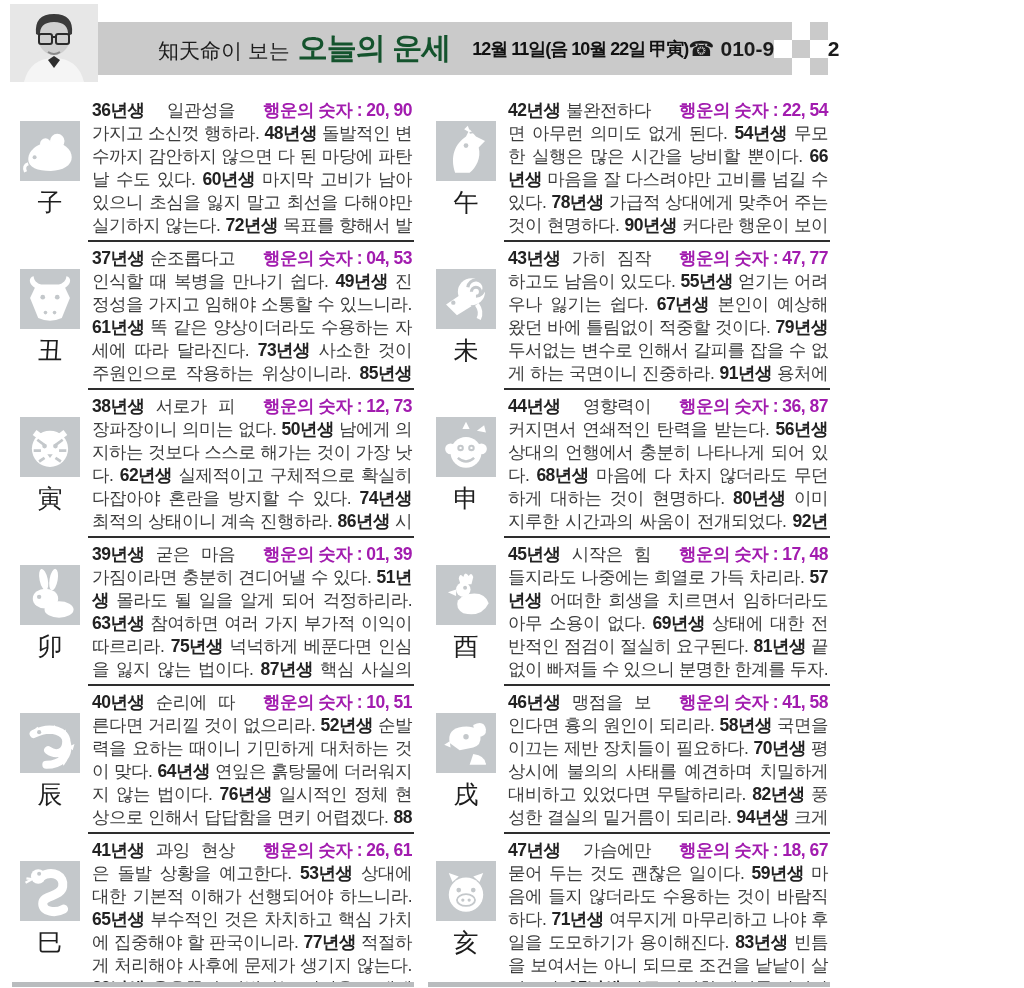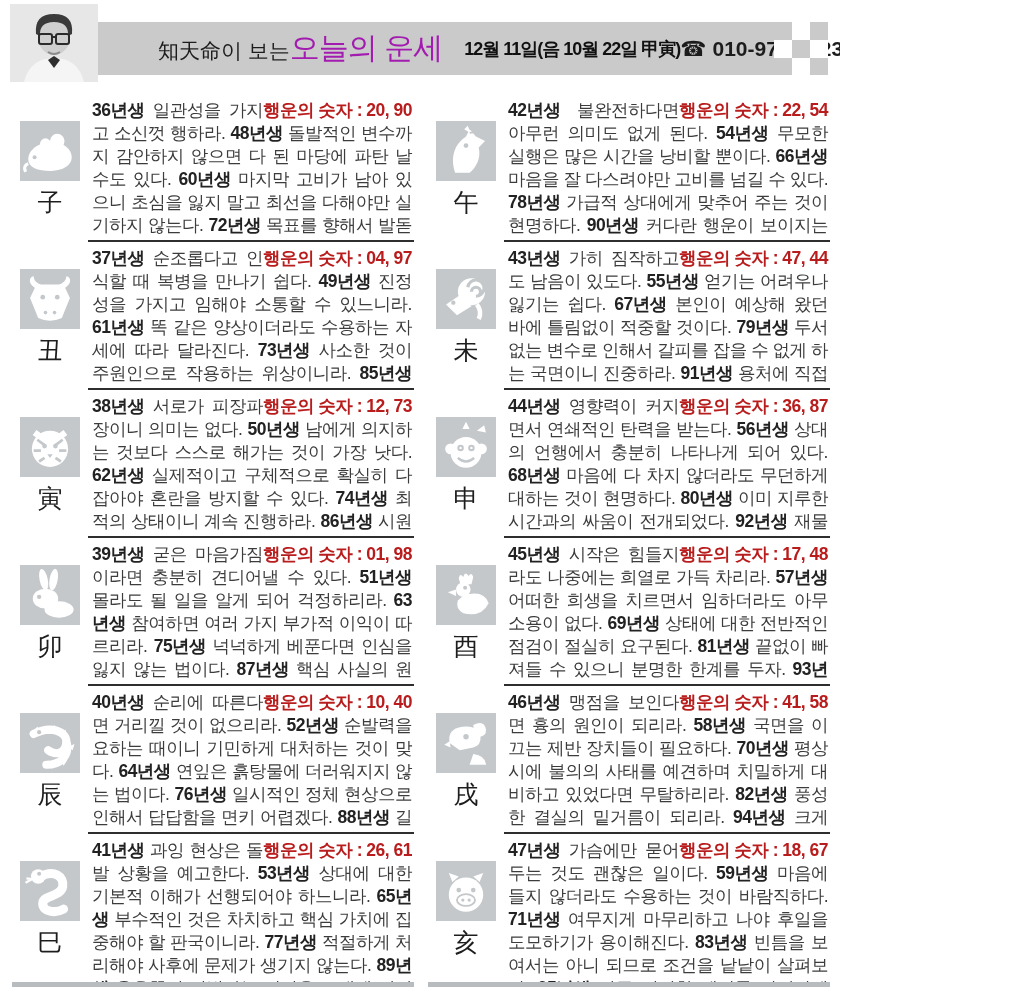--- a/index.html
+++ b/index.html
@@ -7,41 +7,41 @@
   body { font-family:"Liberation Sans","DejaVu Sans",sans-serif; }
   .page { width:840px; height:988px; position:relative; background:#fff; overflow:hidden; }
 
   
   .header { position:relative; height:92px; }
   .header-bar { position:absolute; left:30px; right:12px; top:22px; height:53px;
                 background:#cacaca; display:flex; align-items:center; }
   .author-photo { position:absolute; left:10px; top:4px; width:88px; height:78px; z-index:2; }
   .title-group { margin-left:128px; display:flex; align-items:baseline; white-space:nowrap; }
   .title-prefix { font-size:21px; color:#1c1c1c; }
-  .title-main { font-size:30px; font-weight:normal; color:#a21caf; letter-spacing:-1px; }
+  .title-main { font-size:30px; font-weight:bold; color:#14532d; margin-left:8px; letter-spacing:-1px; }
   .header-date { font-size:18px; font-weight:bold; color:#111; margin-left:22px; letter-spacing:-1px; white-space:nowrap; }
   .phone-wrap { margin-left:auto; margin-right:76px; display:flex; align-items:center; font-size:21px; font-weight:bold; color:#1c1c1c; white-space:nowrap; }
   .phone-icon { margin-right:6px; font-weight:normal; }
   .checker { position:absolute; right:0; top:0; width:54px; height:53px;
              background:conic-gradient(#fff 0 90deg,#cacaca 0 180deg,#fff 0 270deg,#cacaca 0 360deg);
              background-size:36px 36px; }
 
   
   .main { display:flex; gap:14px; padding:2px 10px 0 12px; }
   .column { flex:1; display:flex; flex-direction:column; border-bottom:5px solid #b9bcbe; }
   .zrow { display:flex; height:148px; }
   .icon-cell { width:76px; flex:none; display:flex; flex-direction:column; align-items:center; justify-content:center; gap:9px; }
   .tile { width:60px; height:60px; background:#c4c8cb; display:flex; align-items:center; justify-content:center; }
   .tile svg { width:58px; height:58px; }
   .branch { font-family:"DejaVu Serif","Liberation Serif",serif; font-size:25px; color:#1d1d1d; line-height:1; }
   .text-cell { flex:1; padding:5px 2px 0 4px; font-size:17.5px; line-height:23px; color:#3c3c3c;
                text-align:justify; border-bottom:2px solid #2e2e2e; overflow:hidden; letter-spacing:-0.5px; }
   .zrow:last-child .text-cell { border-bottom:none; }
   .text-cell b { color:#222; }
-  .lucky { float:right; font-weight:bold; color:#b91c1c; letter-spacing:-0.5px; }
+  .lucky { float:right; font-weight:bold; color:#a21caf; letter-spacing:-0.5px;margin-left:28px; }
 </style>
 </head>
 <body>
 
 <div class="page">
 
   <div class="header">
     <div class="header-bar">
       <div class="title-group">
         <span class="title-prefix">知天命이 보는</span>
@@ -97,21 +97,21 @@
               <path d="M17 16 h30 l7 15 -9 22 q-13 6-26 0 l-9-22z" fill="#fff"></path>
               <circle cx="24" cy="30" r="2.6" fill="#c4c8cb"></circle>
                 <circle cx="40" cy="30" r="2.6" fill="#c4c8cb"></circle>
               <circle cx="27" cy="47" r="2" fill="#c4c8cb"></circle>
                 <circle cx="37" cy="47" r="2" fill="#c4c8cb"></circle>
             </svg>
           </div>
           <div class="branch">丑</div>
         </div>
         <div class="text-cell">
-          <span class="lucky">행운의 숫자 : 04, 97</span><span><b>37년생</b> 순조롭다고 인식할 때 복병을 만나기 쉽다. <b>49년생</b> 진정성을 가지고 임해야 소통할 수 있느니라. <b>61년생</b> 똑 같은 양상이더라도 수용하는 자세에 따라 달라진다. <b>73년생</b> 사소한 것이 주원인으로 작용하는 위상이니라. <b>85년생</b> 기본적인 원리에 따르는 것이 무난하다. <b>97년생</b> 과도하다면 문제가 될 소지가 크다. </span>
+          <span class="lucky">행운의 숫자 : 04, 53</span><span><b>37년생</b> 순조롭다고 인식할 때 복병을 만나기 쉽다. <b>49년생</b> 진정성을 가지고 임해야 소통할 수 있느니라. <b>61년생</b> 똑 같은 양상이더라도 수용하는 자세에 따라 달라진다. <b>73년생</b> 사소한 것이 주원인으로 작용하는 위상이니라. <b>85년생</b> 기본적인 원리에 따르는 것이 무난하다. <b>97년생</b> 과도하다면 문제가 될 소지가 크다. </span>
         </div>
       </div>
 
       <div class="zrow">
         <div class="icon-cell">
           <div class="tile">
             <svg viewBox="0 0 64 64">
               <path d="M15 16 l8 6 M49 16 l-8 6" stroke="#fff" stroke-width="7"></path>
               <circle cx="32" cy="34" r="20" fill="#fff"></circle>
               <path d="M18 24 l8 6 M46 24 l-8 6 M14 36 h8 M50 36 h-8 M20 48 l6-4 M44 48 l-6-4" stroke="#c4c8cb" stroke-width="3" fill="none"></path>
@@ -134,38 +134,38 @@
               <ellipse cx="25" cy="15" rx="4.5" ry="12" fill="#fff" transform="rotate(-12 25 15)"></ellipse>
               <ellipse cx="36" cy="15" rx="4.5" ry="12" fill="#fff" transform="rotate(10 36 15)"></ellipse>
               <ellipse cx="27" cy="36" rx="14" ry="11" fill="#fff"></ellipse>
               <ellipse cx="42" cy="48" rx="16" ry="9" fill="#fff"></ellipse>
               <circle cx="20" cy="34" r="2.4" fill="#c4c8cb"></circle>
             </svg>
           </div>
           <div class="branch">卯</div>
         </div>
         <div class="text-cell">
-          <span class="lucky">행운의 숫자 : 01, 98</span><span><b>39년생</b> 굳은 마음가짐이라면 충분히 견디어낼 수 있다. <b>51년생</b> 몰라도 될 일을 알게 되어 걱정하리라. <b>63년생</b> 참여하면 여러 가지 부가적 이익이 따르리라. <b>75년생</b> 넉넉하게 베푼다면 인심을 잃지 않는 법이다. <b>87년생</b> 핵심 사실의 원인을 파악하는 것이 급선무다. <b>99년생</b> 이왕이면 다중적인 복합 기능이 경제적이니라. </span>
+          <span class="lucky">행운의 숫자 : 01, 39</span><span><b>39년생</b> 굳은 마음가짐이라면 충분히 견디어낼 수 있다. <b>51년생</b> 몰라도 될 일을 알게 되어 걱정하리라. <b>63년생</b> 참여하면 여러 가지 부가적 이익이 따르리라. <b>75년생</b> 넉넉하게 베푼다면 인심을 잃지 않는 법이다. <b>87년생</b> 핵심 사실의 원인을 파악하는 것이 급선무다. <b>99년생</b> 이왕이면 다중적인 복합 기능이 경제적이니라. </span>
         </div>
       </div>
 
       <div class="zrow">
         <div class="icon-cell">
           <div class="tile">
             <svg viewBox="0 0 64 64">
               <path d="M10 22 l8-8 6 6 8-6 4 8z" fill="#fff"></path>
               <path d="M14 22 C34 12 50 20 50 30 C50 44 38 46 30 40 M50 30 C54 44 46 56 28 56" stroke="#fff" stroke-width="9" fill="none" stroke-linecap="round"></path>
               <path d="M34 18 l3-6 3 6z M44 22 l5-5 2 7z M52 36 l7-3-2 7z M44 50 l7 1-4 6z" fill="#fff"></path>
               <circle cx="20" cy="20" r="2.3" fill="#c4c8cb"></circle>
             </svg>
           </div>
           <div class="branch">辰</div>
         </div>
         <div class="text-cell">
-          <span class="lucky">행운의 숫자 : 10, 40</span><span><b>40년생</b> 순리에 따른다면 거리낄 것이 없으리라. <b>52년생</b> 순발력을 요하는 때이니 기민하게 대처하는 것이 맞다. <b>64년생</b> 연잎은 흙탕물에 더러워지지 않는 법이다. <b>76년생</b> 일시적인 정체 현상으로 인해서 답답함을 면키 어렵겠다. <b>88년생</b> 길징이 더 많으니 안심하고 보내도 된다. <b>00년생</b> 공동으로 행하는 것도 괜찮다. </span>
+          <span class="lucky">행운의 숫자 : 10, 51</span><span><b>40년생</b> 순리에 따른다면 거리낄 것이 없으리라. <b>52년생</b> 순발력을 요하는 때이니 기민하게 대처하는 것이 맞다. <b>64년생</b> 연잎은 흙탕물에 더러워지지 않는 법이다. <b>76년생</b> 일시적인 정체 현상으로 인해서 답답함을 면키 어렵겠다. <b>88년생</b> 길징이 더 많으니 안심하고 보내도 된다. <b>00년생</b> 공동으로 행하는 것도 괜찮다. </span>
         </div>
       </div>
 
       <div class="zrow">
         <div class="icon-cell">
           <div class="tile">
             <svg viewBox="0 0 64 64">
               <path d="M22 16 C36 8 48 16 46 27 C44 39 24 36 24 46 C24 55 38 57 47 52" stroke="#fff" stroke-width="10" fill="none" stroke-linecap="round"></path>
               <circle cx="19" cy="16" r="8" fill="#fff"></circle>
               <circle cx="20" cy="13" r="2.2" fill="#c4c8cb"></circle>
@@ -207,21 +207,21 @@
               <circle cx="38" cy="24" r="15" fill="#fff"></circle>
               <path d="M38 24 a5 5 0 1 1 5 5 a9 9 0 1 0 -9-10" stroke="#c4c8cb" stroke-width="3.5" fill="none"></path>
               <path d="M10 38 l18-12 10 14 -16 10z" fill="#fff"></path>
               <circle cx="18" cy="36" r="2.4" fill="#c4c8cb"></circle>
               <path d="M44 38 q6 8 2 16" stroke="#fff" stroke-width="5" fill="none"></path>
             </svg>
           </div>
           <div class="branch">未</div>
         </div>
         <div class="text-cell">
-          <span class="lucky">행운의 숫자 : 47, 44</span><span><b>43년생</b> 가히 짐작하고도 남음이 있도다. <b>55년생</b> 얻기는 어려우나 잃기는 쉽다. <b>67년생</b> 본인이 예상해 왔던 바에 틀림없이 적중할 것이다. <b>79년생</b> 두서없는 변수로 인해서 갈피를 잡을 수 없게 하는 국면이니 진중하라. <b>91년생</b> 용처에 직접적으로 활용할 줄 아는 지혜가 절실하다. <b>03년생</b> 먼저 실행하는 이가 임자임을 알라. </span>
+          <span class="lucky">행운의 숫자 : 47, 77</span><span><b>43년생</b> 가히 짐작하고도 남음이 있도다. <b>55년생</b> 얻기는 어려우나 잃기는 쉽다. <b>67년생</b> 본인이 예상해 왔던 바에 틀림없이 적중할 것이다. <b>79년생</b> 두서없는 변수로 인해서 갈피를 잡을 수 없게 하는 국면이니 진중하라. <b>91년생</b> 용처에 직접적으로 활용할 줄 아는 지혜가 절실하다. <b>03년생</b> 먼저 실행하는 이가 임자임을 알라. </span>
         </div>
       </div>
 
       <div class="zrow">
         <div class="icon-cell">
           <div class="tile">
             <svg viewBox="0 0 64 64">
               <path d="M28 12 l4-8 4 8z M44 14 l8-6 2 8z" fill="#fff"></path>
               <circle cx="15" cy="34" r="6" fill="#fff"></circle>
                 <circle cx="49" cy="34" r="6" fill="#fff"></circle>

